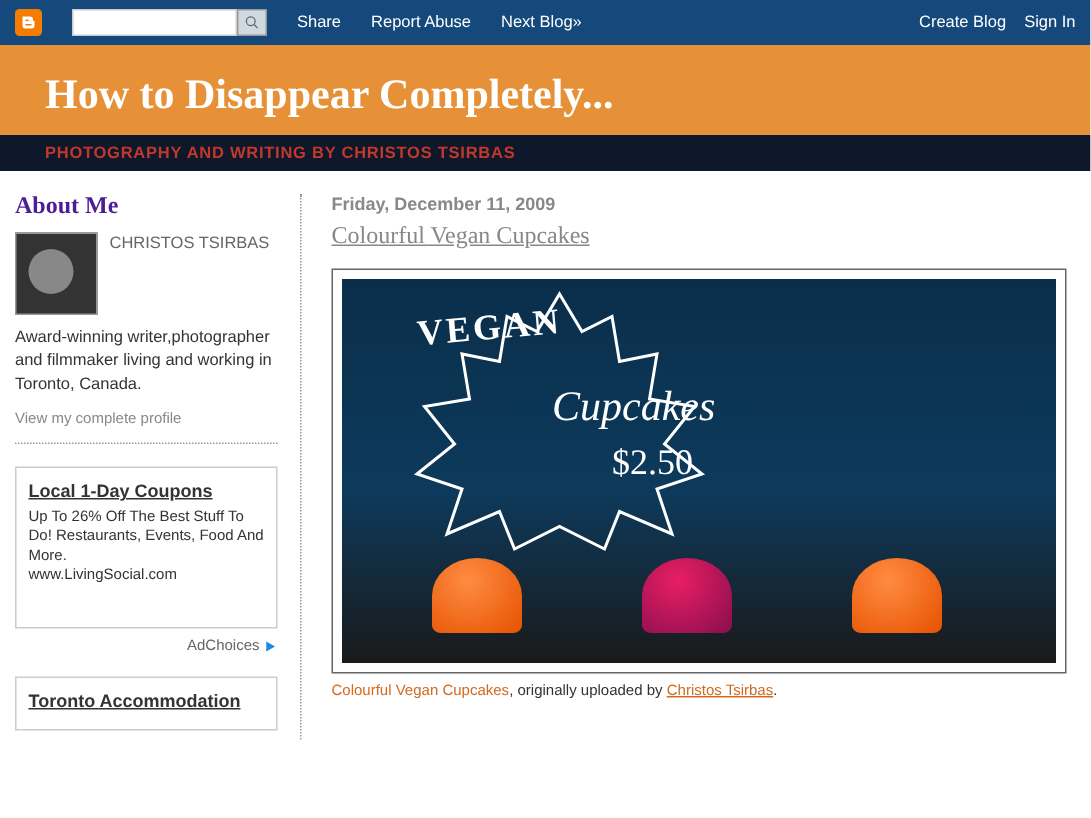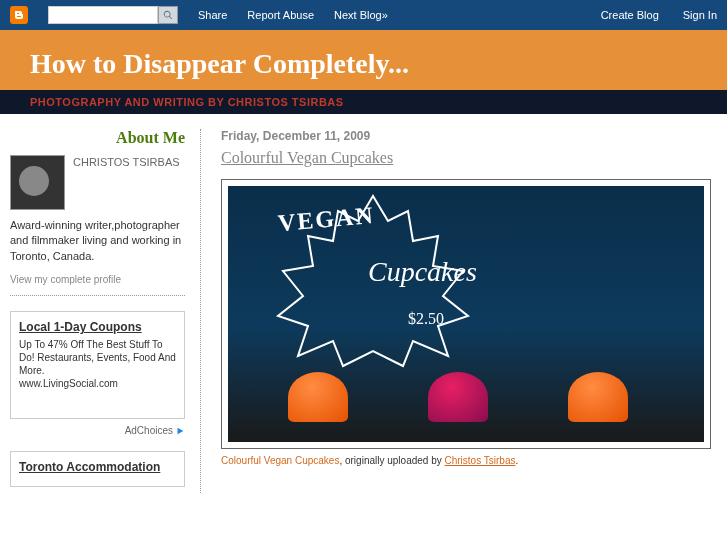--- a/index.html
+++ b/index.html
@@ -1,38 +1,38 @@
 <!DOCTYPE html>
 <html><head>
   <meta charset="utf-8">
   <style>
     * { margin: 0; padding: 0; box-sizing: border-box; }
     body { font-family: Arial, sans-serif; font-size: 12px; background: #fff; width: 727px; }
     
     .navbar { background: #15497b; height: 30px; display: flex; align-items: center; padding: 0 10px; justify-content: space-between; }
     .navbar-left { display: flex; align-items: center; gap: 20px; }
-    .navbar-right { display: flex; align-items: center; gap: 24px; }
+    .navbar-right { display: flex; align-items: center; gap: 12px; }
     .blogger-logo { width: 18px; height: 18px; background: #f57c00; border-radius: 3px; display: flex; align-items: center; justify-content: center; }
     .blogger-logo svg { width: 12px; height: 12px; }
     .search-box { display: flex; align-items: center; }
     .search-input { width: 110px; height: 18px; border: 1px solid #ccc; font-size: 11px; padding: 0 4px; }
     .search-btn { width: 20px; height: 18px; background: #d0d8e0; border: 1px solid #999; display: flex; align-items: center; justify-content: center; cursor: pointer; }
     .search-btn svg { width: 10px; height: 10px; fill: #666; }
     .nav-link { color: #fff; font-size: 11px; text-decoration: none; cursor: pointer; }
     
     .header { background: #e69138; padding: 18px 20px 10px 30px; }
     .blog-title { color: #fff; font-size: 28px; font-weight: bold; font-family: Georgia, serif; }
     .subtitle-bar { background: #0f172a; padding: 6px 30px; }
     .subtitle { color: #c0392b; font-size: 11px; font-weight: bold; letter-spacing: 0.5px; }
     
     .content { display: flex; padding: 15px 10px 10px 10px; gap: 15px; }
     .sidebar { width: 175px; flex-shrink: 0; }
     .main { flex: 1; border-left: 1px dotted #999; padding-left: 20px; }
     
-    .widget-title { color: #4d7c0f; font-size: 16px; font-weight: bold; font-family: Georgia, serif; margin-bottom: 8px; text-align: right; }
+    .widget-title { color: #4c1d95; font-size: 16px; font-weight: bold; font-family: Georgia, serif; margin-bottom: 8px; }
     .profile { display: flex; gap: 8px; margin-bottom: 8px; }
     .profile-img { width: 55px; height: 55px; background: #333; border: 1px solid #999; flex-shrink: 0; position: relative; overflow: hidden; }
     .profile-img::after { content: ''; position: absolute; top: 10px; left: 8px; width: 30px; height: 30px; background: #888; border-radius: 50%; }
     .profile-name { color: #666; font-size: 11px; line-height: 1.3; }
     .profile-bio { font-size: 11px; color: #333; line-height: 1.4; margin-bottom: 10px; }
     .profile-link { font-size: 10px; color: #888; text-decoration: none; border-bottom: 1px dotted #999; padding-bottom: 10px; display: block; margin-bottom: 15px; }
     
     .ad-box { border: 1px solid #ccc; padding: 8px; margin-bottom: 6px; position: relative; height: 108px; overflow: hidden; }
     .ad-title { font-size: 12px; font-weight: bold; text-decoration: underline; color: #333; margin-bottom: 4px; }
     .ad-text { font-size: 10px; color: #333; line-height: 1.3; }
@@ -40,21 +40,21 @@
     .adchoices-icon { width: 10px; height: 10px; }
     
     .post-date { color: #888; font-size: 12px; font-weight: bold; margin-bottom: 6px; }
     .post-title { color: #888; font-size: 16px; font-family: Georgia, serif; text-decoration: underline; margin-bottom: 12px; display: inline-block; }
     
     .post-image { width: 490px; height: 270px; border: 1px solid #666; padding: 6px; background: #fff; }
     .post-image-inner { width: 100%; height: 100%; background: linear-gradient(180deg, #0a2e4a 0%, #0d3a5c 55%, #1a1a1a 100%); position: relative; overflow: hidden; }
     .handwriting { position: absolute; color: #fff; font-family: 'Comic Sans MS', cursive; }
     .hw1 { top: 20px; left: 50px; font-size: 24px; transform: rotate(-5deg); font-weight: bold; letter-spacing: 2px; }
     .hw2 { top: 70px; left: 140px; font-size: 28px; font-style: italic; }
-    .hw3 { top: 124px; left: 180px; font-size: 16px; }
+    .hw3 { top: 110px; left: 180px; font-size: 24px; }
     .leaf-outline { position: absolute; top: 5px; left: 10px; width: 270px; height: 180px; }
     .leaf-outline path { stroke: #fff; stroke-width: 2; fill: none; }
     .cupcake { position: absolute; width: 60px; height: 50px; border-radius: 50% 50% 10% 10%; bottom: 20px; }
     .cc1 { left: 60px; background: radial-gradient(circle at 40% 30%, #ff8c42, #e65100); }
     .cc2 { left: 200px; background: radial-gradient(circle at 40% 30%, #e91e63, #880e4f); }
     .cc3 { left: 340px; background: radial-gradient(circle at 40% 30%, #ff8c42, #e65100); }
     
     .caption { font-size: 10px; color: #333; margin-top: 6px; }
     .caption-link1 { color: #d2691e; }
     .caption-link2 { color: #d2691e; text-decoration: underline; }
@@ -99,21 +99,21 @@
     <h2 class="widget-title">About Me</h2>
     <div class="profile">
       <div class="profile-img"></div>
       <div class="profile-name">CHRISTOS TSIRBAS</div>
     </div>
     <div class="profile-bio">Award-winning writer,photographer and filmmaker living and working in Toronto, Canada.</div>
     <a class="profile-link">View my complete profile</a>
 
     <div class="ad-box">
       <div class="ad-title">Local 1-Day Coupons</div>
-      <div class="ad-text">Up To 47% Off The Best Stuff To Do! Restaurants, Events, Food And More.</div>
+      <div class="ad-text">Up To 26% Off The Best Stuff To Do! Restaurants, Events, Food And More.</div>
       <div class="ad-text">www.LivingSocial.com</div>
     </div>
     <div class="adchoices">
       <span>AdChoices</span>
       <svg class="adchoices-icon" viewBox="0 0 24 24">
           <path fill="#1e88e5" d="M6 4l14 8-14 8V4z"></path>
         </svg>
     </div>
 
     <div class="ad-box" style="height:auto">

